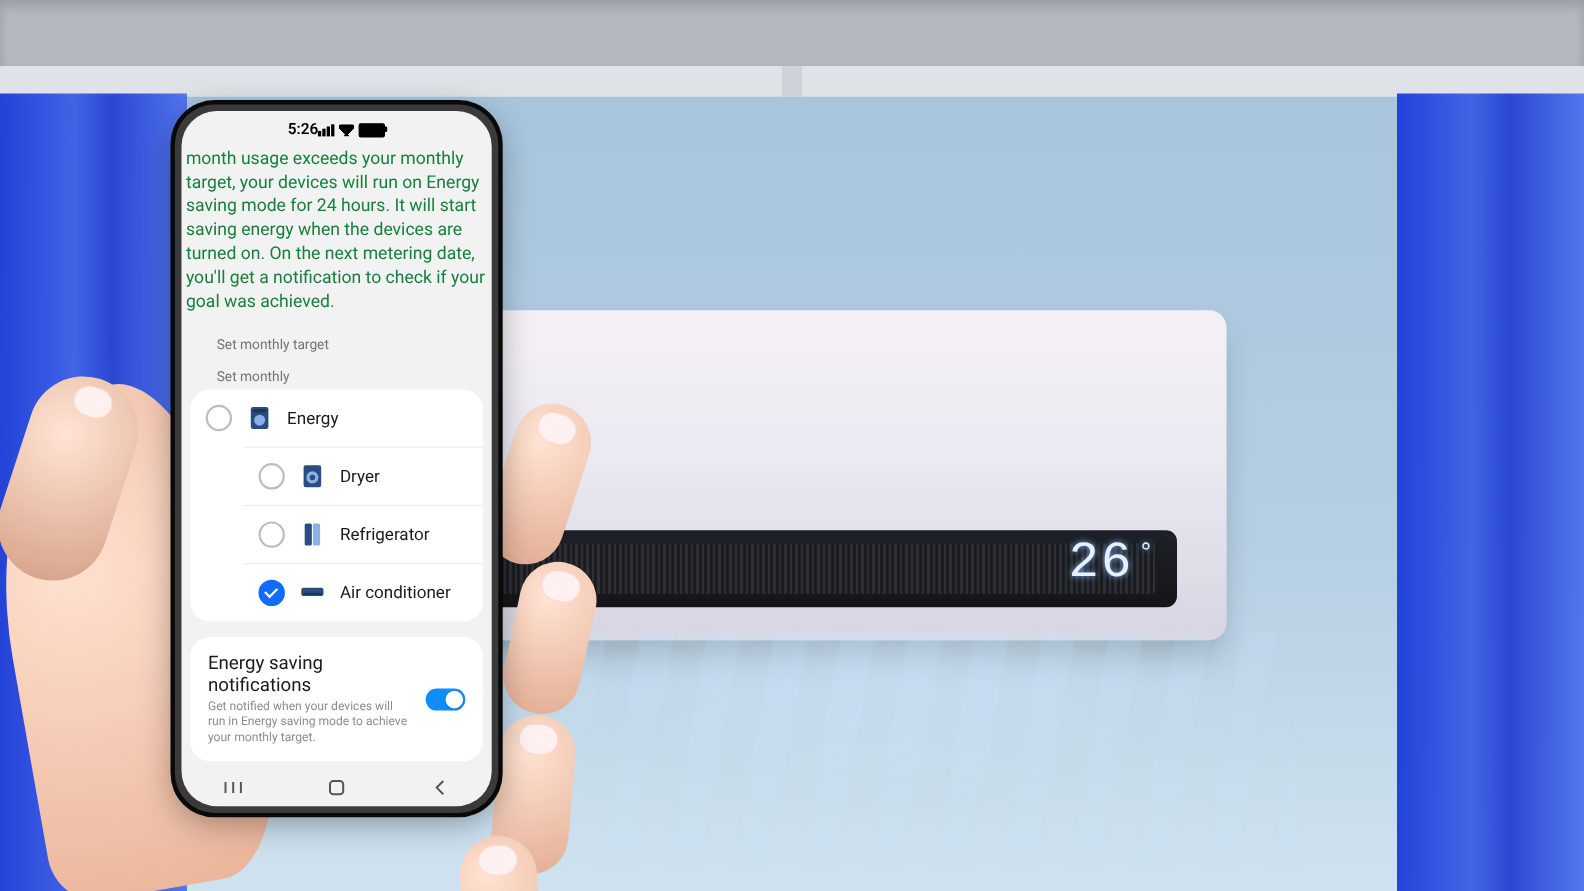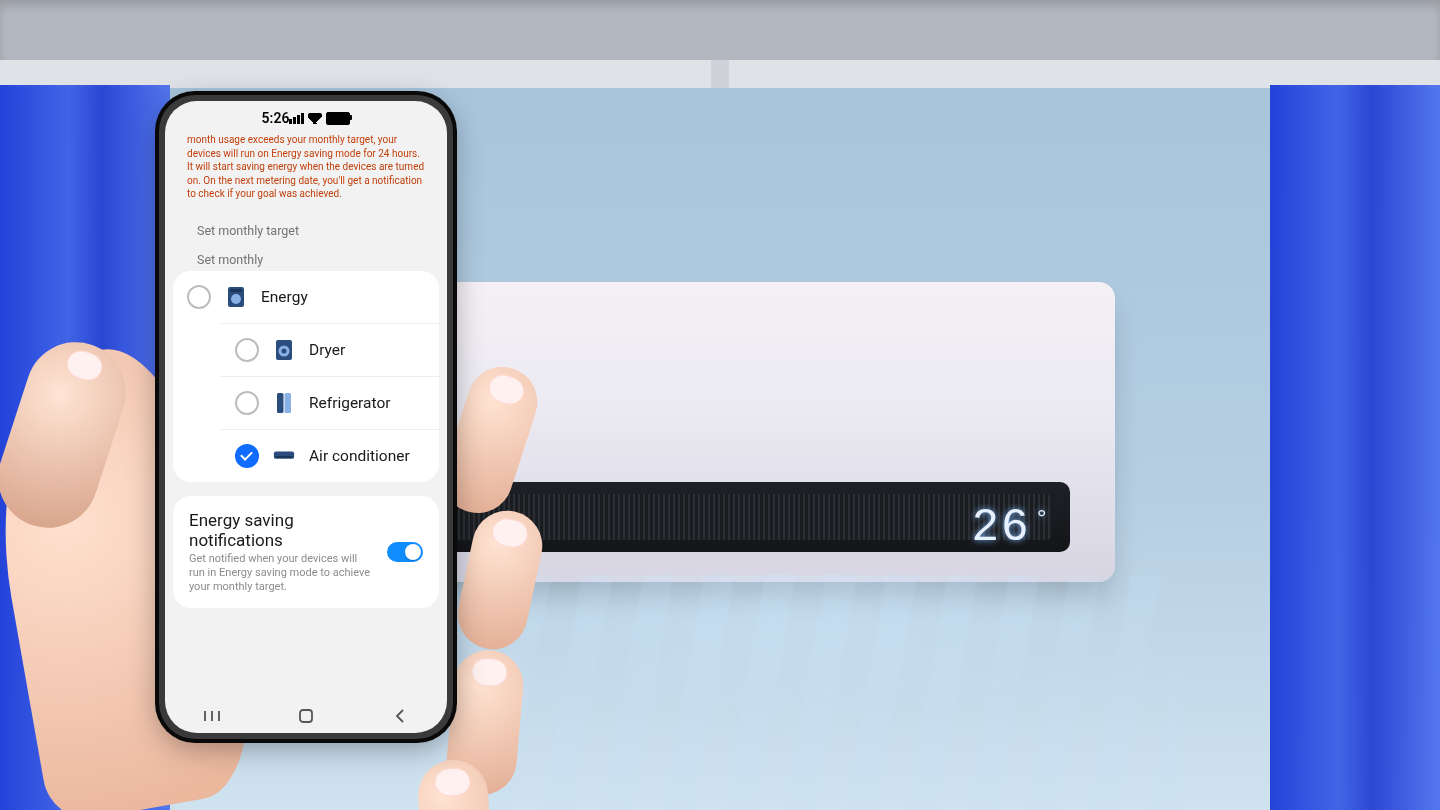--- a/index.html
+++ b/index.html
@@ -11,21 +11,21 @@
 .ceiling-trim::before{content:"";position:absolute;left:50%;top:0;bottom:0;width:18px;background:#cfd3d9;transform:translateX(-9px);}
 .curtain-left,.curtain-right{position:absolute;top:85px;bottom:0;width:170px;background:linear-gradient(to right,#1b3bd8 0%,#3b5fe6 40%,#2340d2 60%,#4e72ef 100%);opacity:.95;}
 .curtain-left{left:0;}
 .curtain-right{right:0;}
 
 
 .ac{position:absolute;left:350px;top:282px;width:765px;height:300px;border-radius:16px;background:linear-gradient(to bottom,#f4f0f5 0%,#eceaf2 40%,#d7d5e2 100%);box-shadow:0 18px 30px -8px rgba(0,0,0,.25);}
 .ac-bottom{position:absolute;left:45px;right:45px;bottom:30px;height:70px;background:linear-gradient(to bottom,#1d2127 0%,#141518 100%);border-radius:10px;display:flex;align-items:center;}
 .ac-grill{flex:1;height:46px;margin:0 18px;background:repeating-linear-gradient(to right,#2c2f35 0 2px,#1a1c20 2px 5px);border-radius:6px;}
 .ac-fin{position:absolute;left:75px;right:200px;bottom:46px;height:18px;background:#e9e8ef;border-radius:4px 4px 0 0;}
-.ac-display{position:absolute;right:68px;bottom:28px;font-family:"DS-Digital","Courier New",monospace;font-size:46px;letter-spacing:2px;color:#e6f0ff;text-shadow:0 0 6px #7db8ff;}
+.ac-display{position:absolute;right:68px;bottom:44px;font-family:"DS-Digital","Courier New",monospace;font-size:46px;letter-spacing:2px;color:#e6f0ff;text-shadow:0 0 6px #7db8ff;}
 .ac-display .deg{font-size:24px;vertical-align:top;position:relative;top:4px;left:4px;}
 .airflow{position:absolute;left:430px;right:260px;top:575px;bottom:0;pointer-events:none;background:
   radial-gradient(ellipse 600px 420px at 50% -40%,rgba(210,235,255,.55),transparent 60%),
   repeating-linear-gradient(100deg,rgba(255,255,255,0) 0 30px,rgba(200,230,255,.15) 30px 60px);filter:blur(1px);}
   
 
 .hand{position:absolute;left:0;bottom:0;width:610px;height:720px;pointer-events:none;}
 .palm{position:absolute;left:10px;bottom:0;width:220px;height:460px;border-radius:60% 40% 30% 20%/50% 50% 30% 10%;background:radial-gradient(circle at 30% 35%,#ffe0cf,#e9b398);transform:rotate(-10deg);}
 .thumb{position:absolute;left:12px;top:250px;width:100px;height:190px;border-radius:50px;background:radial-gradient(circle at 35% 30%,#ffe4d4,#d59f85);transform:rotate(18deg);}
 .finger{position:absolute;width:70px;border-radius:35px;background:radial-gradient(circle at 35% 25%,#ffe3d2,#e2ac92);}
@@ -44,21 +44,21 @@
 .statusbar{height:30px;padding:2px 20px 0;display:flex;align-items:center;justify-content:center;font-size:14px;font-weight:600;}
 .status-icons{display:flex;gap:4px;align-items:center;}
 .sig-bars{display:flex;gap:1px;align-items:flex-end;}
 .sig-bars span{width:3px;background:#000;}
 .sig-bars span:nth-child(1){height:5px;} .sig-bars span:nth-child(2){height:7px;} .sig-bars span:nth-child(3){height:9px;} .sig-bars span:nth-child(4){height:11px;}
 .wifi{width:14px;height:11px;background:radial-gradient(circle at 50% 100%,#000 2px,transparent 2px),conic-gradient(from -45deg at 50% 100%,#000 0 90deg,transparent 0);border-radius:2px 2px 0 0;}
 .battery{width:22px;height:11px;border:1px solid #000;border-radius:2px;position:relative;background:#000;}
 .battery::after{content:"";position:absolute;right:-3px;top:2px;width:2px;height:5px;background:#000;border-radius:0 1px 1px 0;}
 
 
-.intro{padding:0 22px 12px;font-size:10px;line-height:1.35;color:#c2410c;}
+.intro{padding:0 4px 12px;font-size:16px;line-height:1.35;color:#15803d;}
 
 
 .section-h{padding:10px 32px 4px;font-size:12.5px;color:#737373;}
 
 
 .card{margin:0 8px;background:#fff;border-radius:18px;overflow:hidden;}
 
 
 .row{display:flex;align-items:center;padding:14px 14px;gap:14px;}
 .row + .row{border-top:1px solid #ececec;margin-left:52px;padding-left:0;padding-right:14px;}

